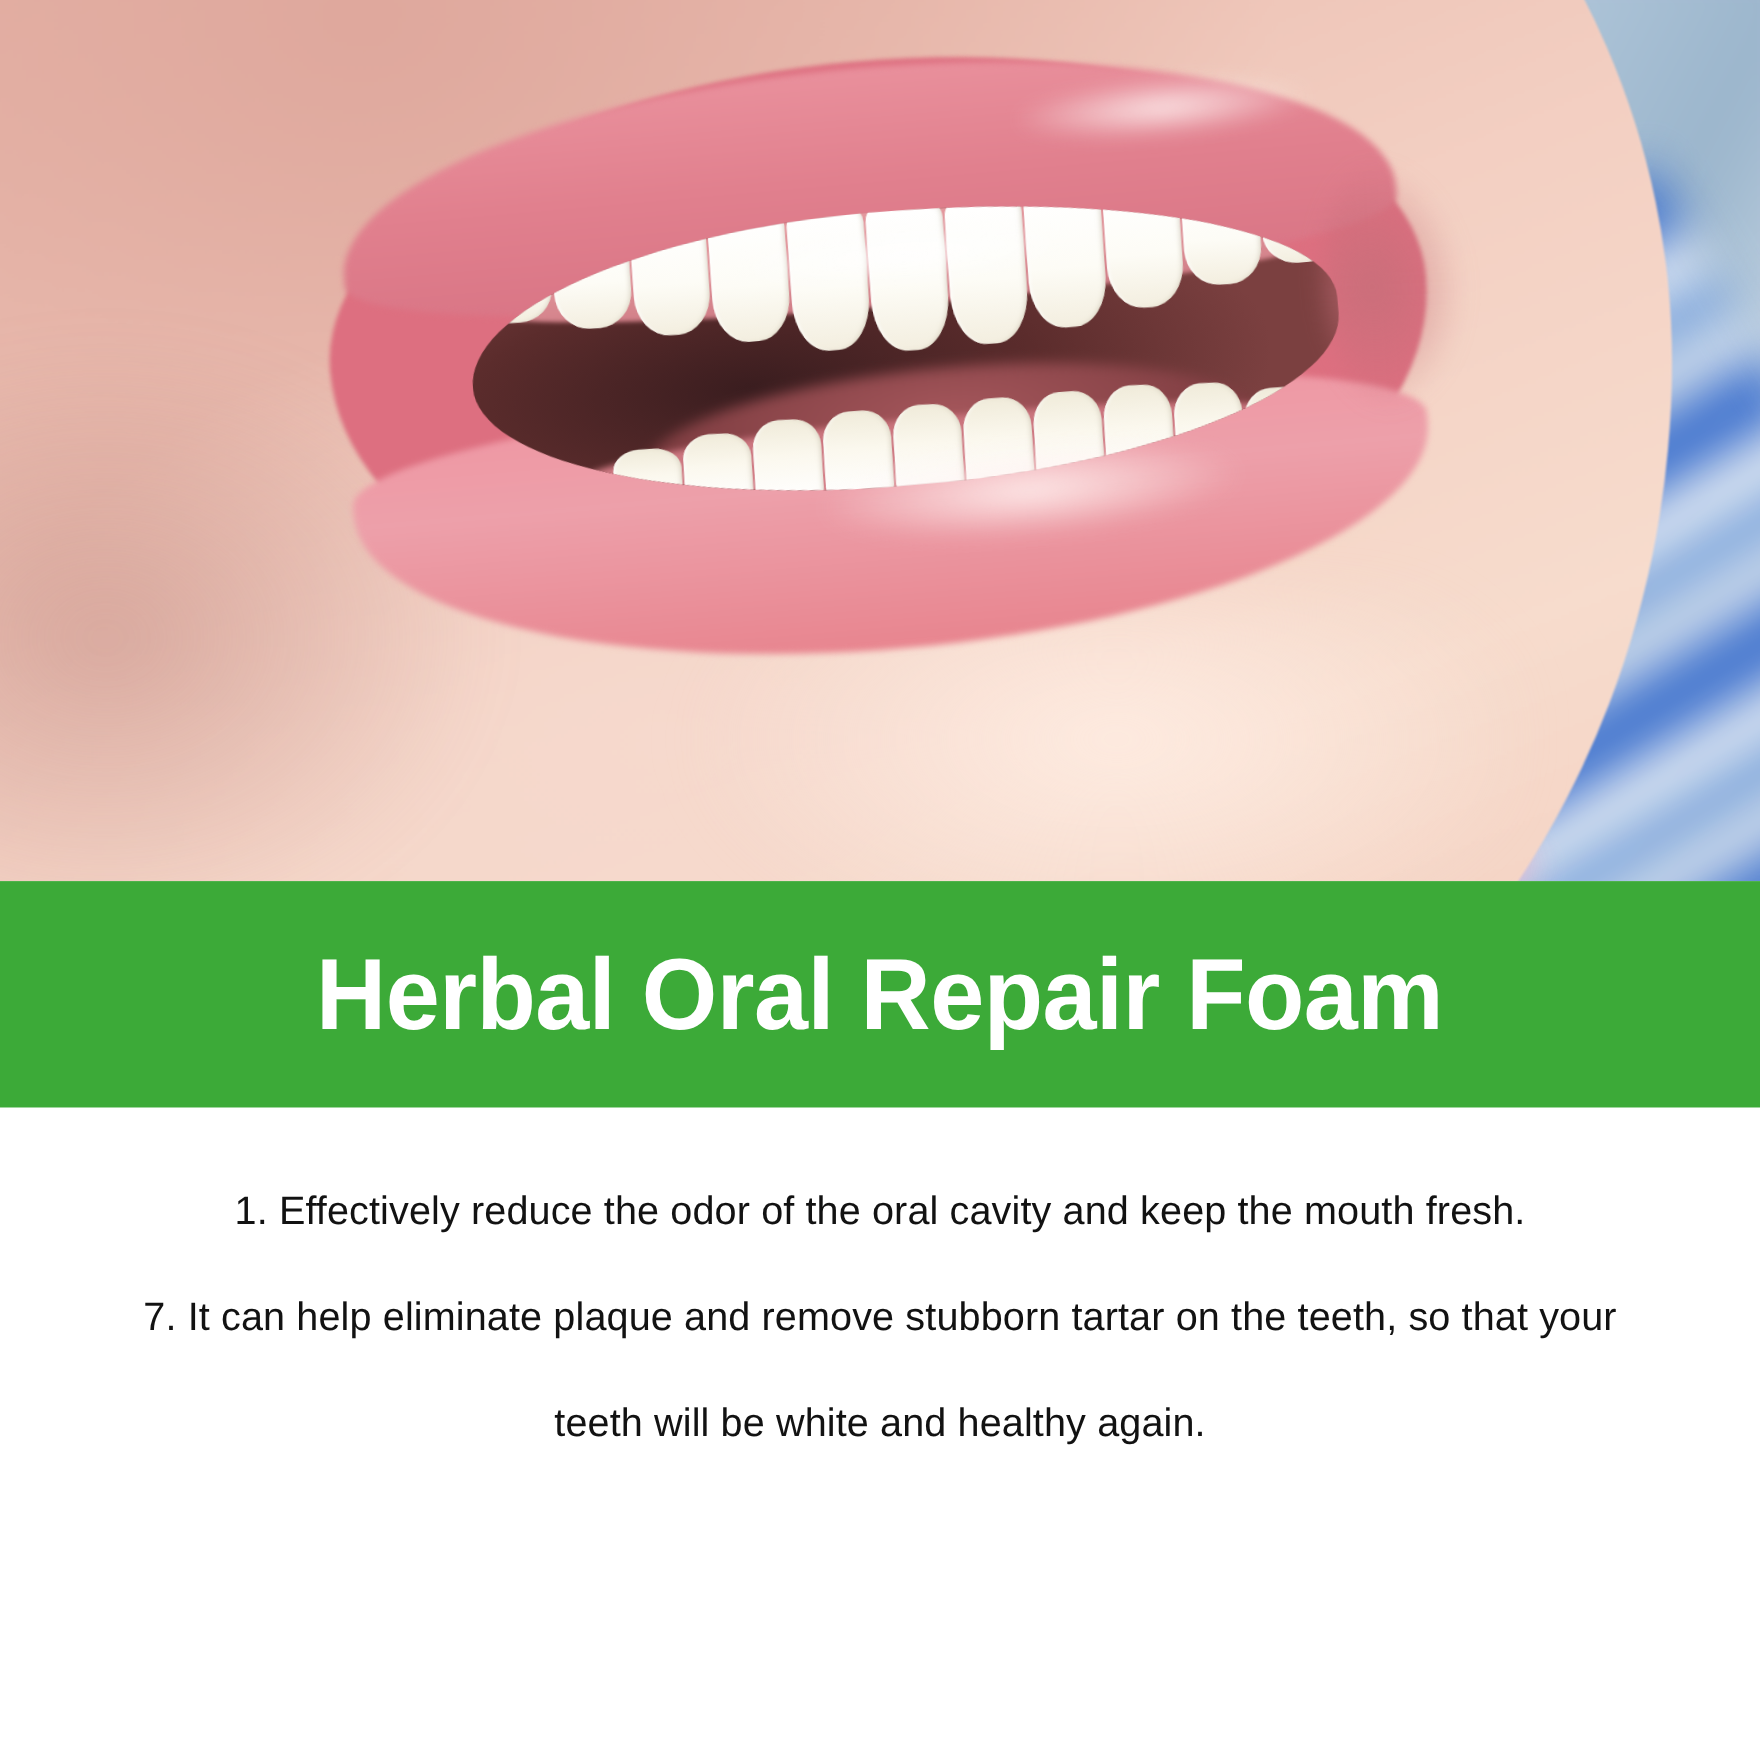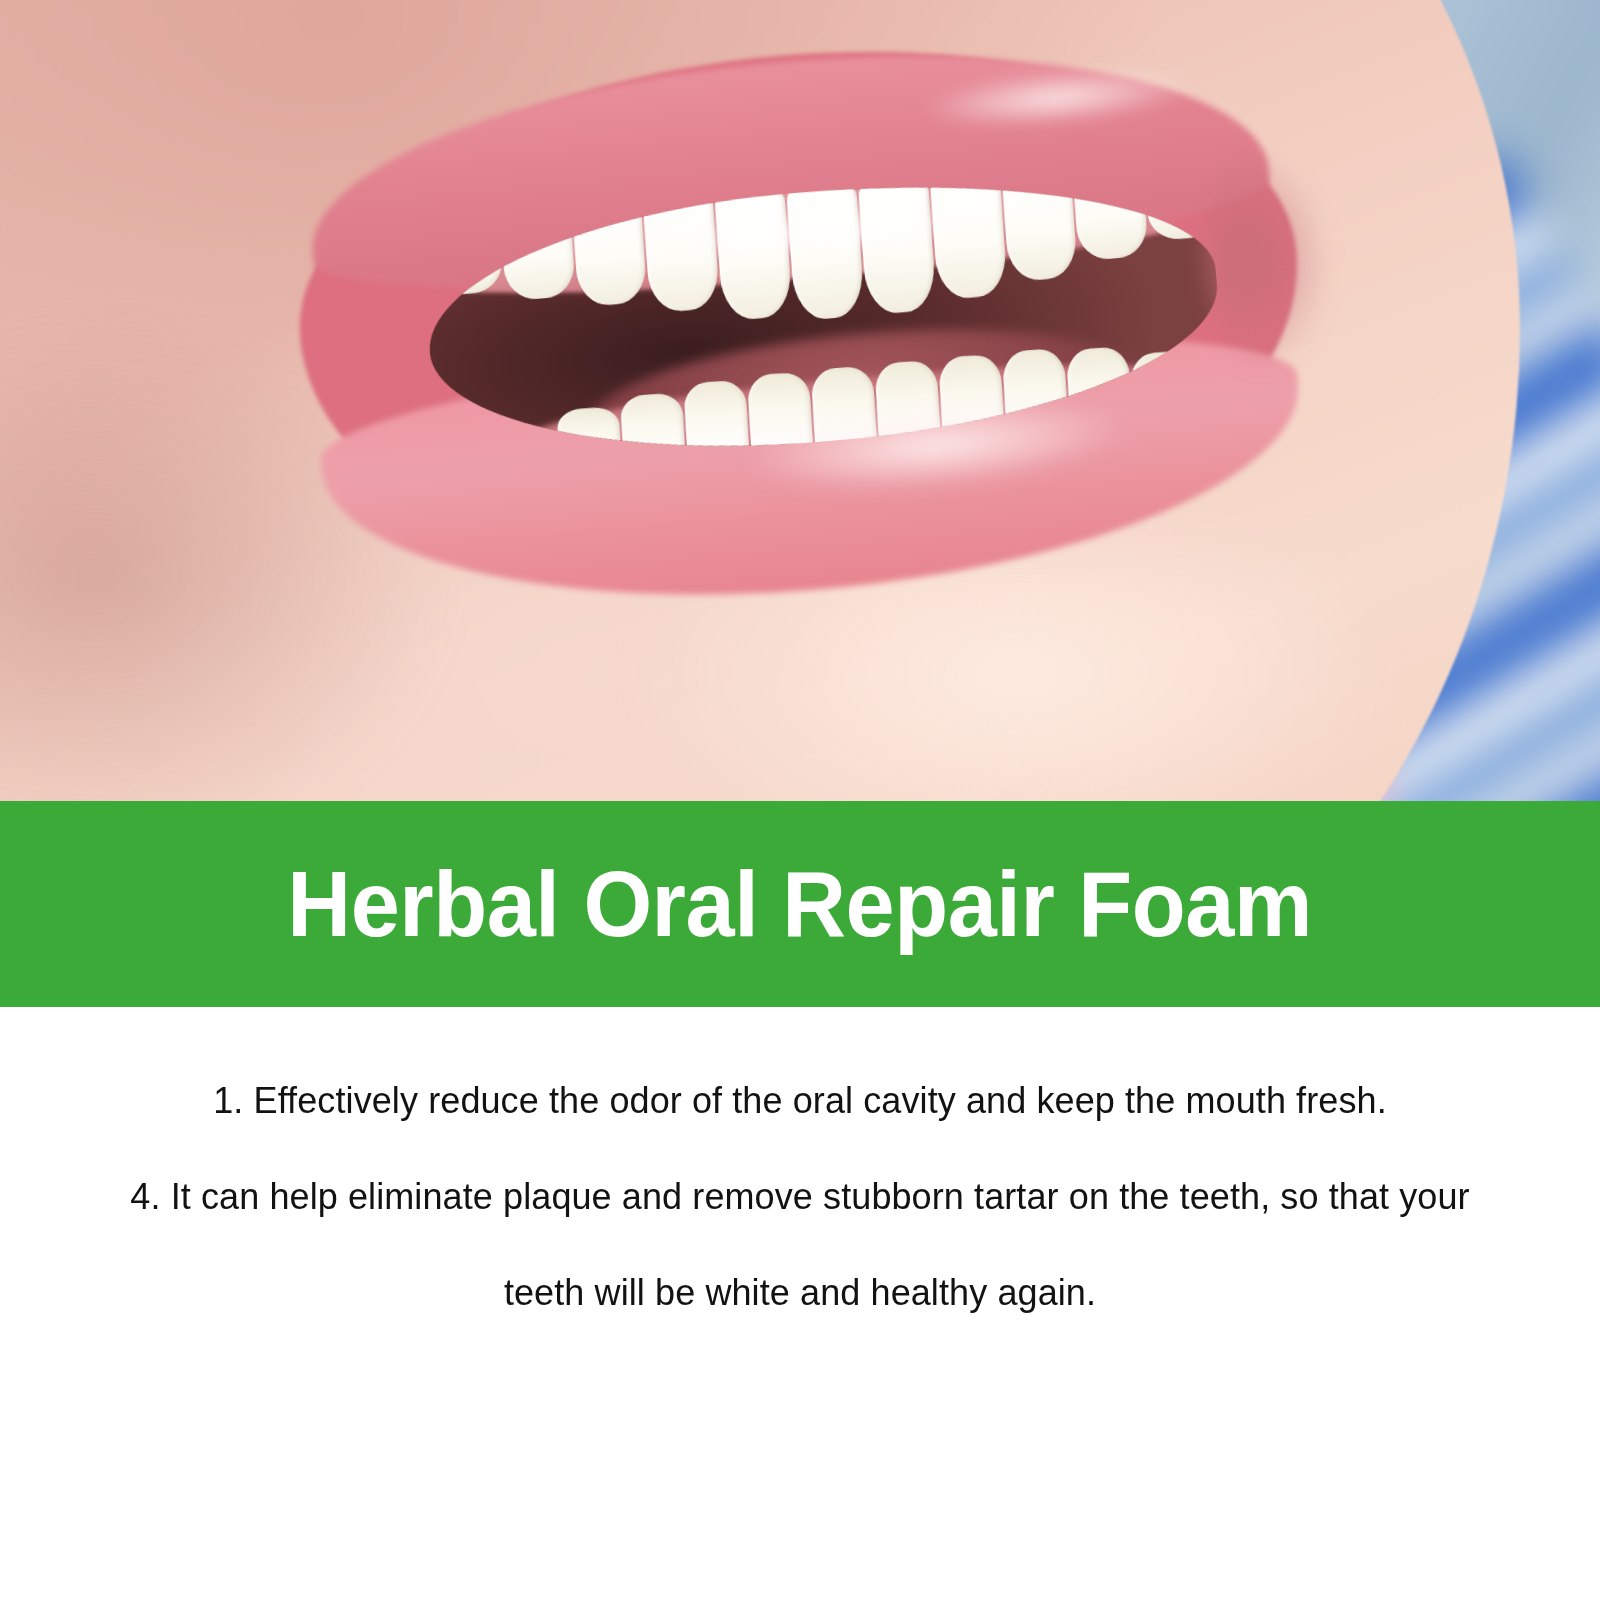--- a/index.html
+++ b/index.html
@@ -366,16 +366,16 @@
       <div class="lip-corner"></div>
     </div>
   </div>
 
   <div class="title-bar">
     <div class="title-text">Herbal Oral Repair Foam</div>
   </div>
 
   <div class="body-copy">
     <p class="feature-line">1. Effectively reduce the odor of the oral cavity and keep the mouth fresh.</p>
-    <p class="feature-line">4. It can help eliminate plaque and remove stubborn tartar on the teeth, so that your teeth will be white and healthy again.</p>
+    <p class="feature-line">7. It can help eliminate plaque and remove stubborn tartar on the teeth, so that your teeth will be white and healthy again.</p>
   </div>
 
 </div>
 
 </body></html>

